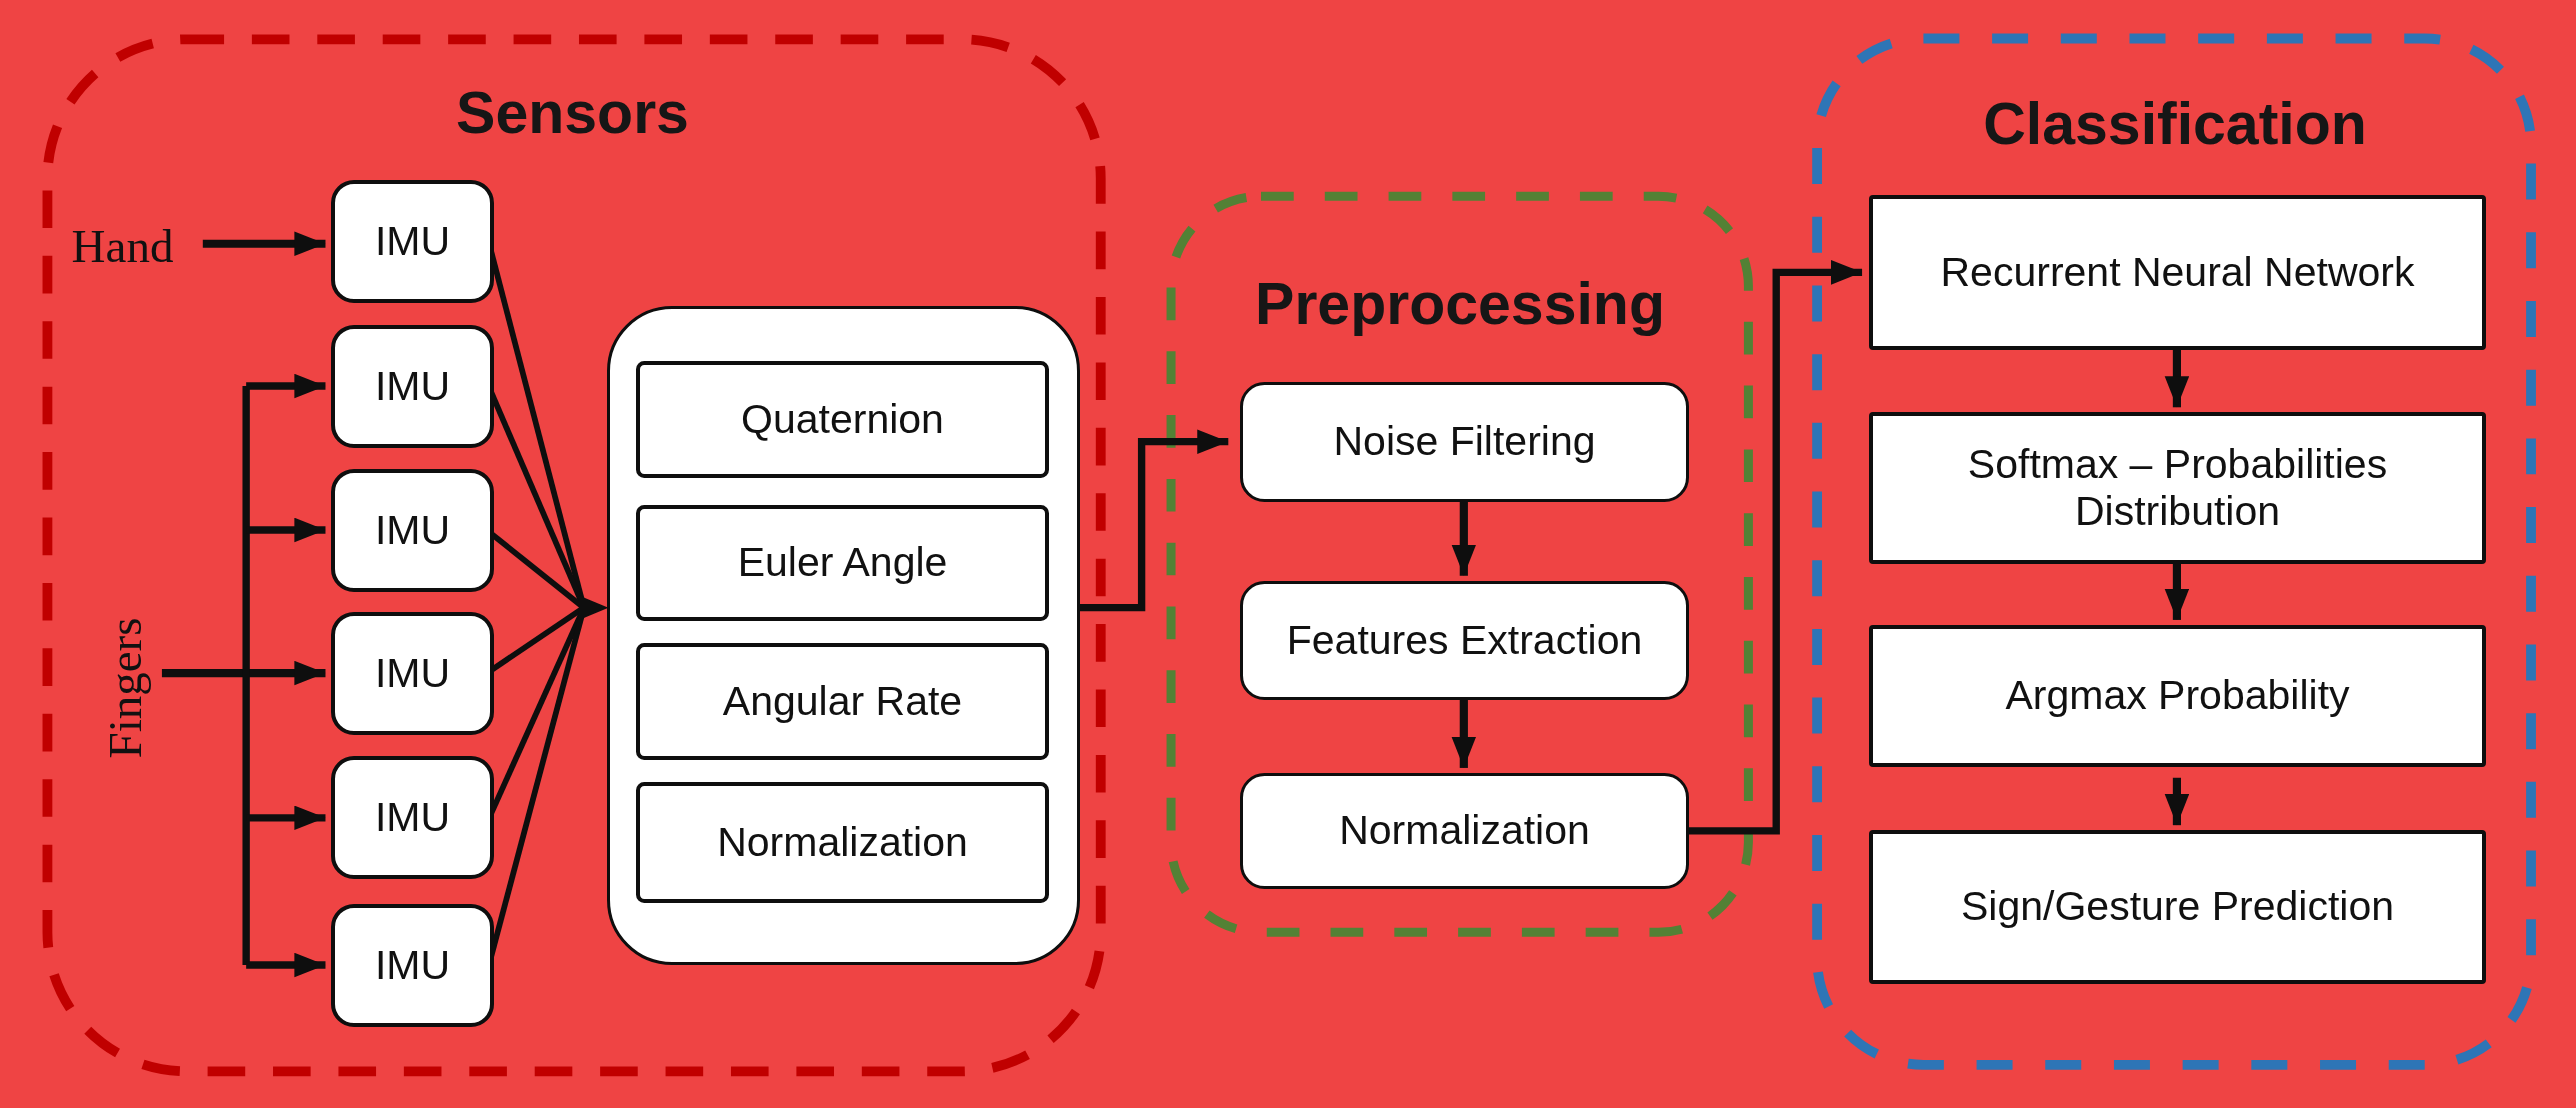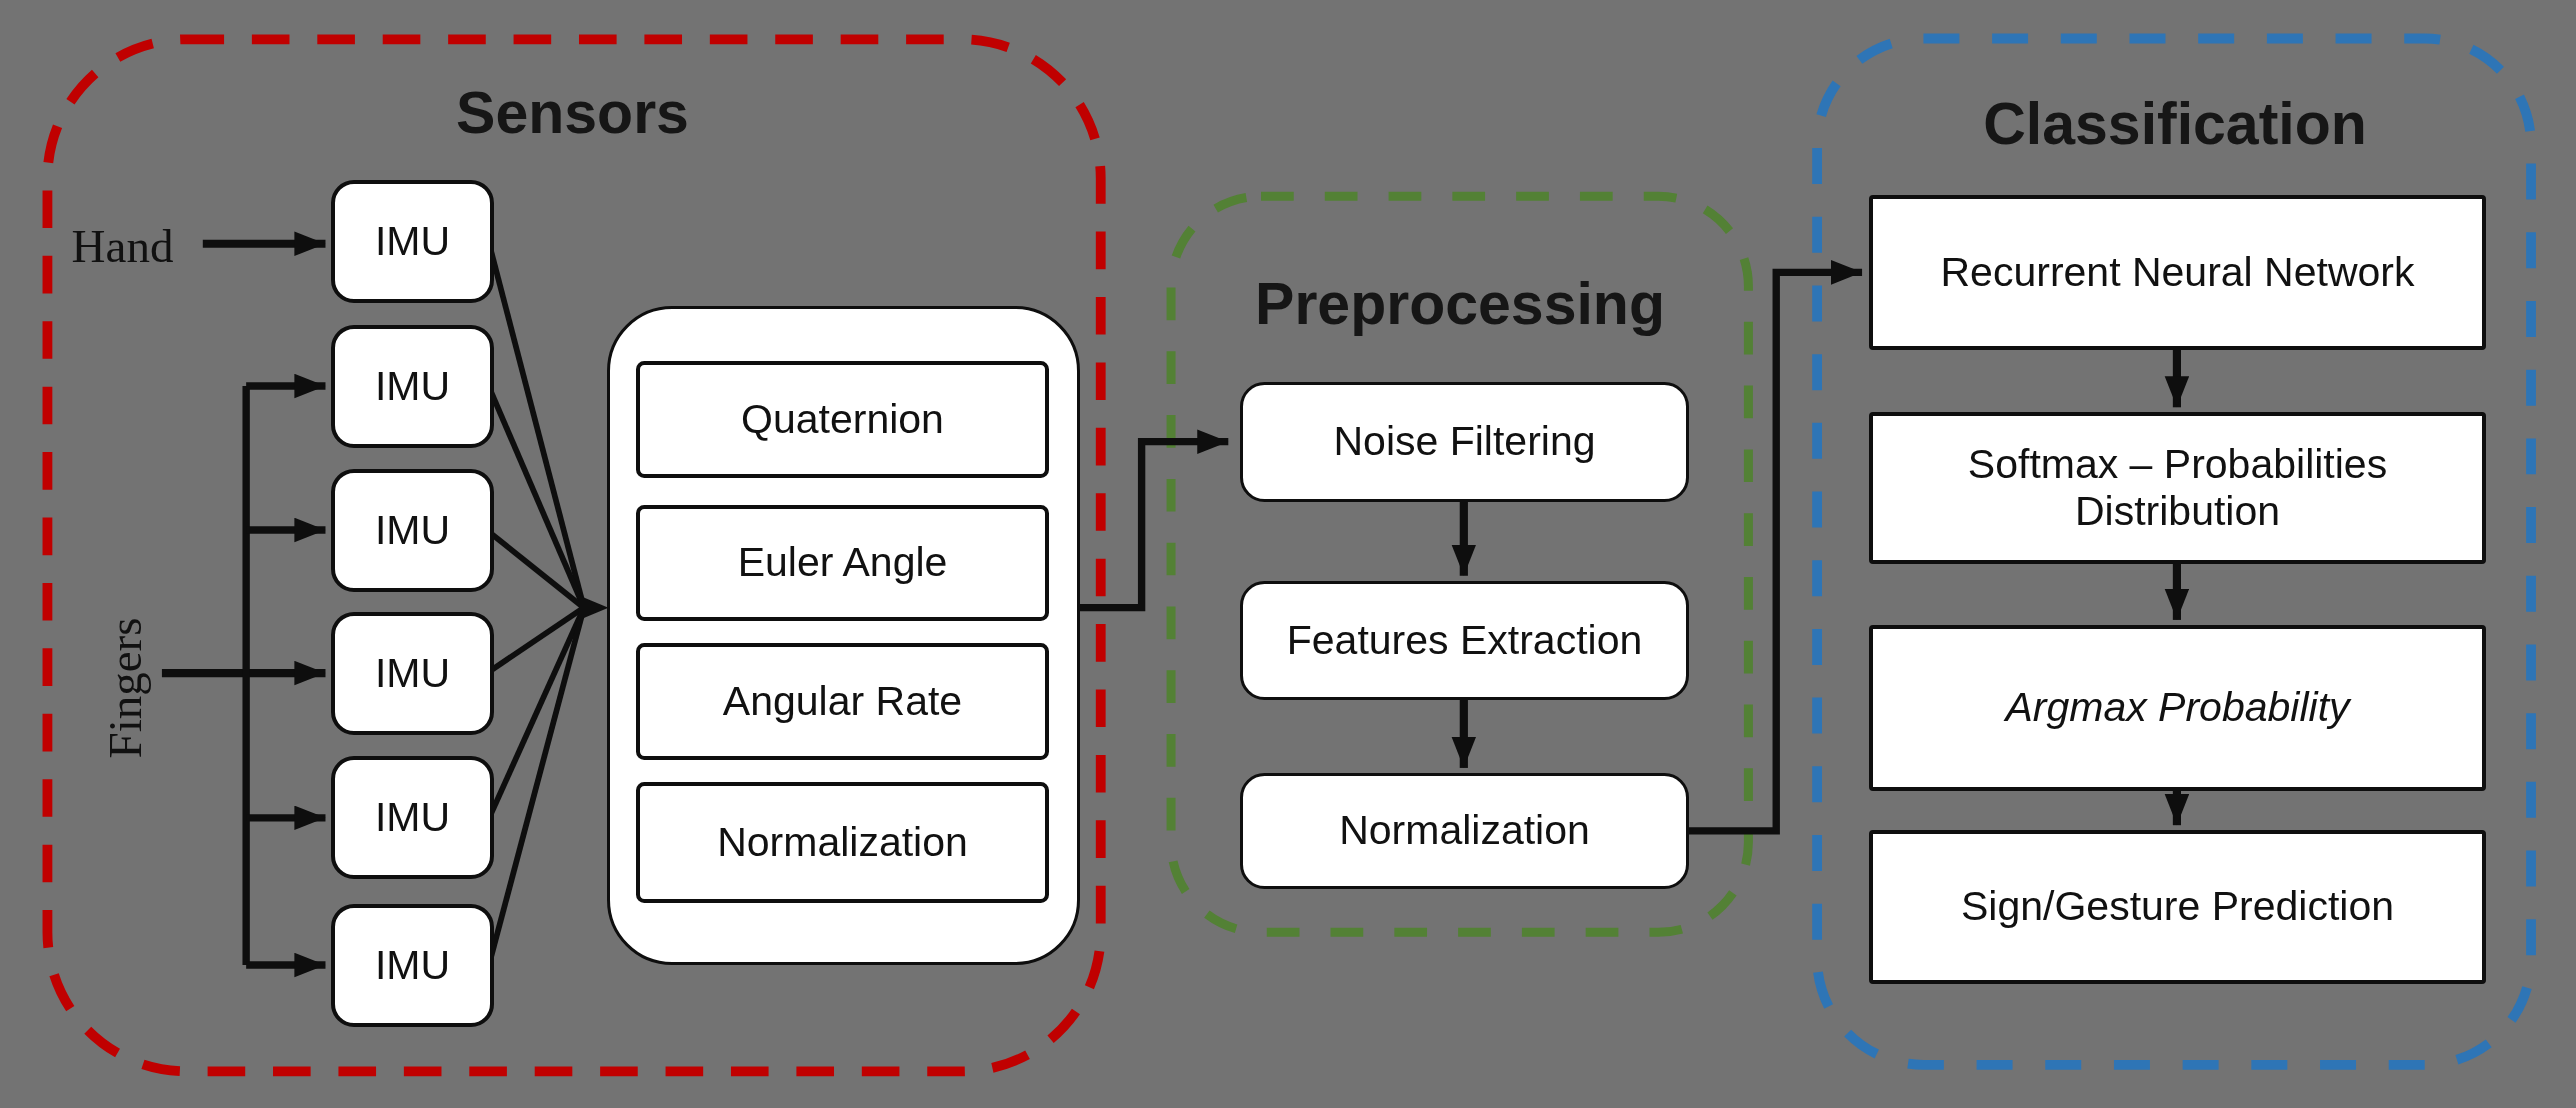--- a/index.html
+++ b/index.html
@@ -1,16 +1,16 @@
 <!DOCTYPE html>
 <html style="font-size:13px"><head>
 <meta charset="utf-8">
 <style>
   html,body{margin:0;padding:0;background:#ffffff;}
-  #canvas{position:relative;width:2576px;height:1109px;background:#737373;overflow:hidden;
+  #canvas{position:relative;width:2576px;height:1109px;background:#ef4444;overflow:hidden;
           font-family:"Liberation Sans",sans-serif;color:#111;}
   #wires{position:absolute;left:0;top:0;width:2576px;height:1109px;}
   .box{position:absolute;display:flex;align-items:center;justify-content:center;
        background:#ffffff;border:4.1px solid #0e0e0e;box-sizing:border-box;
        text-align:center;line-height:1.15;}
   .imu{left:331px;width:163px;height:123px;border-radius:23px;font-size:41px;}
   .datacontainer{left:607px;top:306px;width:473px;height:659px;border:3.3px solid #0e0e0e;
        border-radius:65px;background:#ffffff;position:absolute;box-sizing:border-box;}
   .databox{left:636px;width:413px;border-radius:8.2px;font-size:41px;}
   .prebox{left:1240px;width:449px;border:3.3px solid #0e0e0e;border-radius:24.5px;font-size:41px;}
@@ -118,21 +118,21 @@
 
   <div class="group-title" style="left:1889px;top:90px;width:572px;">Classification</div>
 
   <div class="box clsbox" style="top:195px;height:155px;">
     <span>Recurrent Neural Network</span>
   </div>
   <div class="box clsbox two-line" style="top:412px;height:152px;">
     <span>Softmax – Probabilities</span>
     <span>Distribution</span>
   </div>
-  <div class="box clsbox" style="top:625px;height:166px;font-style:italic;">
+  <div class="box clsbox" style="top:625px;height:142px;">
     <span>Argmax Probability</span>
   </div>
   <div class="box clsbox" style="top:830px;height:154px;">
     <span>Sign/Gesture Prediction</span>
   </div>
 
 </div>
 
 
 </body></html>

